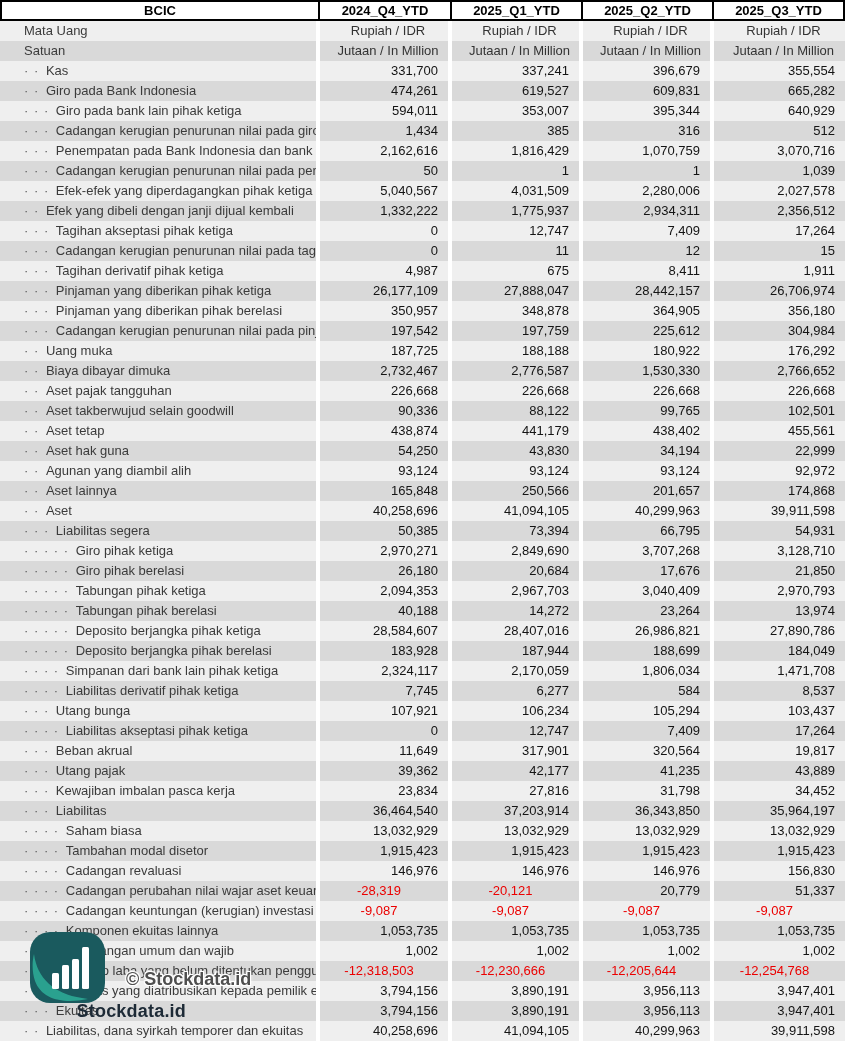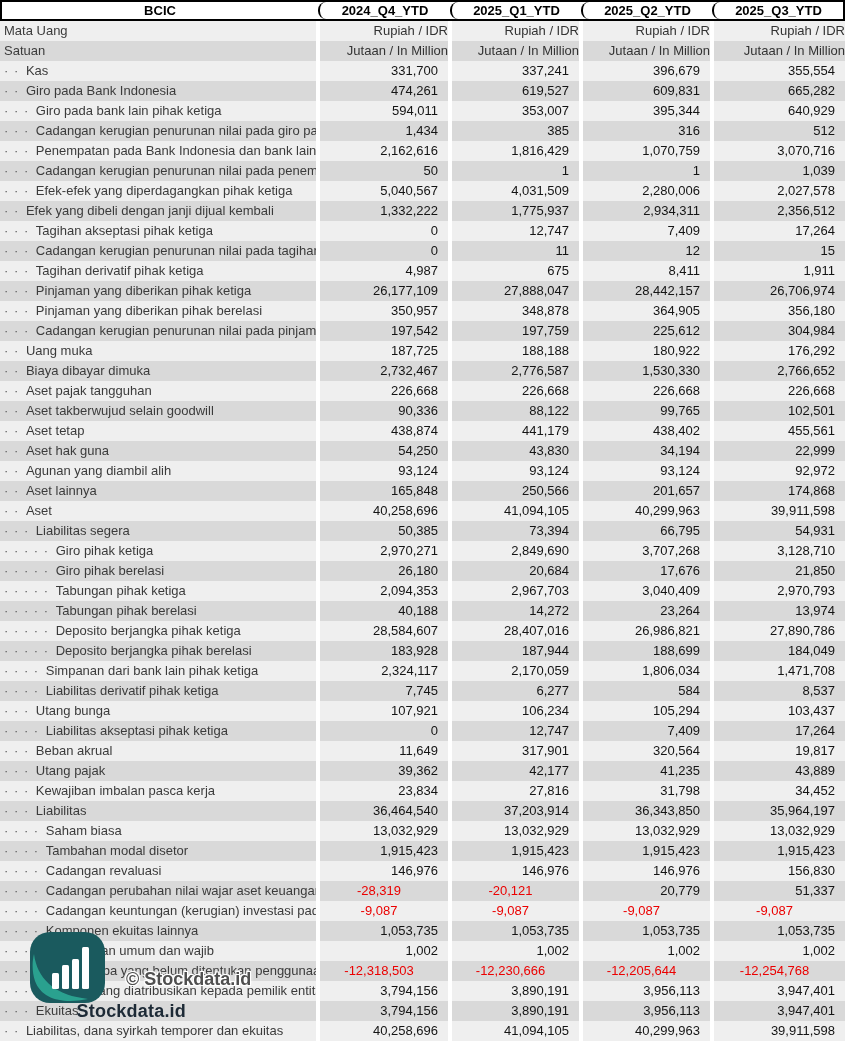--- a/index.html
+++ b/index.html
@@ -13,40 +13,40 @@
   
   .hrow{
     display:grid;grid-template-columns:316px 132px 131px 131px 131px;
     height:21px;box-sizing:border-box;
     border-top:2px solid #000;border-bottom:2px solid #000;
     border-left:2px solid #000;border-right:2px solid #000;
     background:#fff;
   }
   .hcell{
     font-weight:bold;font-size:13px;line-height:17px;text-align:center;
-    color:#000;box-sizing:border-box;overflow:hidden;white-space:nowrap;border-radius:8px;
+    color:#000;box-sizing:border-box;overflow:hidden;white-space:nowrap;
   }
   .hcell.q{border-left:2px solid #000;}
 
   
   .row{
     display:grid;
     grid-template-columns:316px 4px 128px 4px 127px 4px 127px 4px 131px;
     height:20px;line-height:20px;font-size:13px;white-space:nowrap;
   }
   .row .gut{background:#fff;height:20px;}
   .row .lbl{
-    overflow:hidden;padding-left:4px;box-sizing:border-box;color:#3b3b3b;
+    overflow:hidden;padding-left:24px;box-sizing:border-box;color:#3b3b3b;
   }
   .row .lbl .dots{color:#5a5a5a;letter-spacing:1px;margin-right:2px;}
   .row .val{
     text-align:right;padding-right:10px;box-sizing:border-box;color:#141414;
     overflow:hidden;
   }
-  .row .val.left{text-align:right;padding-right:0;padding-left:8px;color:#333;}
+  .row .val.left{text-align:center;padding-right:0;padding-left:8px;color:#333;}
   .row .val.neg{color:var(--neg,#eb0000);text-align:center;}
   .alt0 .lbl,.alt0 .val{background:var(--row-light,#efefef);}
   .alt1 .lbl,.alt1 .val{background:var(--row-dark,#d9d9d9);}
 
   
   .copyright{
     position:absolute;left:126px;top:969px;z-index:5;
     font-size:18px;font-weight:bold;color:#4f4f4f;letter-spacing:0px;
     text-shadow:-1px -1px 0 #fff,1px -1px 0 #fff,-1px 1px 0 #fff,1px 1px 0 #fff,0 0 4px #fff;
   }

